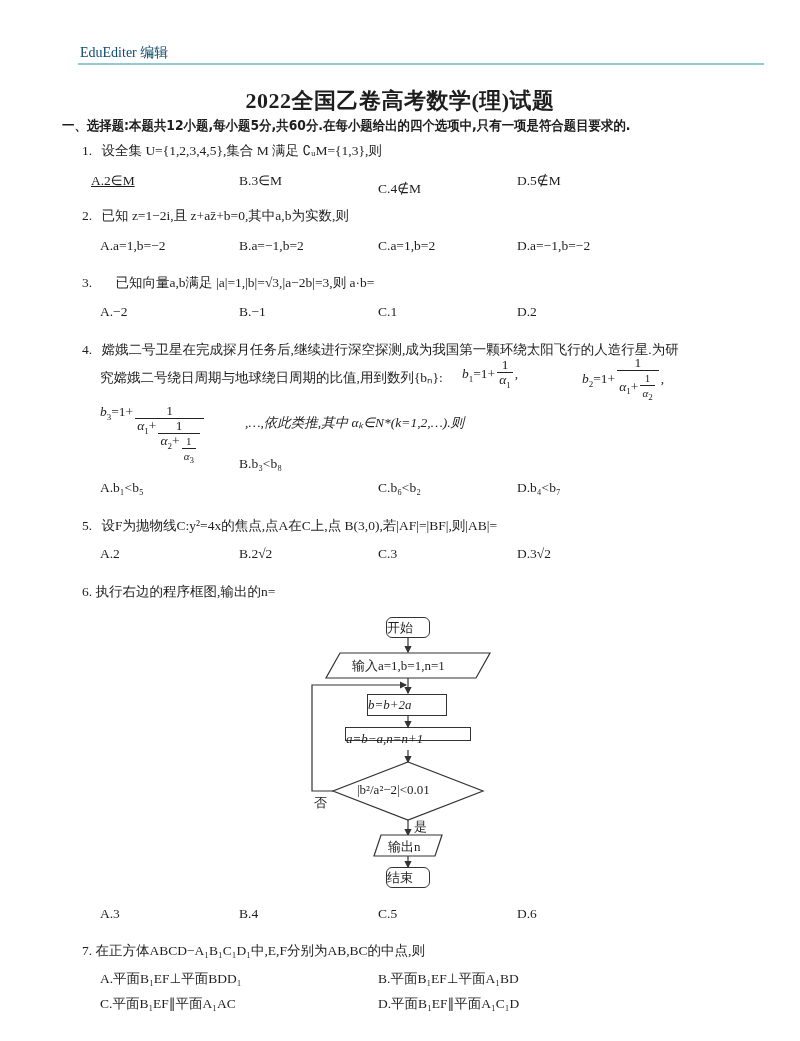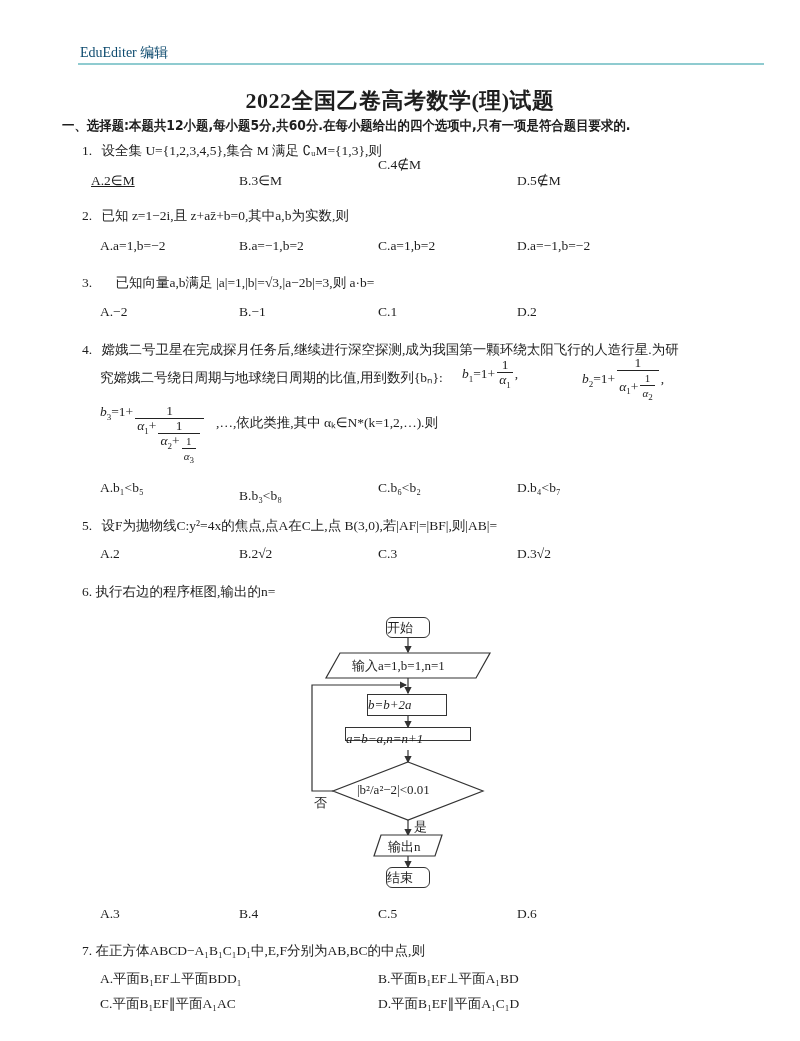--- a/index.html
+++ b/index.html
@@ -33,21 +33,21 @@
 <div class="abs title">2022全国乙卷高考数学(理)试题</div>
 
 <div class="abs section">一、选择题:本题共12小题,每小题5分,共60分.在每小题给出的四个选项中,只有一项是符合题目要求的.</div>
 
 <div class="abs q" style="left:82px; top:142px;">
   <span>1.</span>
   <span style="margin-left:6px;">设全集 U={1,2,3,4,5},集合 M 满足 ∁ᵤM={1,3},则</span>
 </div>
 <div class="abs opt" style="left:91px; top:172px;text-decoration:underline;">A.2∈M</div>
 <div class="abs opt" style="left:239px; top:172px;">B.3∈M</div>
-<div class="abs opt" style="left:378px; top:156px;">C.4∉M</div>
+<div class="abs opt" style="left:378px; top:180px;">C.4∉M</div>
 <div class="abs opt" style="left:517px; top:172px;">D.5∉M</div>
 
 <div class="abs q" style="left:82px; top:207px;">
   <span>2.</span>
   <span style="margin-left:6px;">已知 z=1−2i,且 z+az̄+b=0,其中a,b为实数,则</span>
 </div>
 <div class="abs opt" style="left:100px; top:238px;">A.a=1,b=−2</div>
 <div class="abs opt" style="left:239px; top:238px;">B.a=−1,b=2</div>
 <div class="abs opt" style="left:378px; top:238px;">C.a=1,b=2</div>
 <div class="abs opt" style="left:517px; top:238px;">D.a=−1,b=−2</div>
@@ -73,23 +73,23 @@
   <span class="m">b</span><sub>1</sub>=1+<span class="frac"><span class="num">1</span><span class="den"><span class="m">α</span><sub>1</sub></span></span>,
 </div>
 
 <div class="abs q" style="left:582px; top:356px;">
   <span class="m">b</span><sub>2</sub>=1+<span class="frac"><span class="num">1</span><span class="den"><span class="m">α</span><sub>1</sub>+<span class="frac" style="font-size:11px;"><span class="num">1</span><span class="den"><span class="m">α</span><sub>2</sub></span></span></span></span>,
 </div>
 
 <div class="abs q" style="left:100px; top:404px;">
   <span class="m">b</span><sub>3</sub>=1+<span class="frac" style="vertical-align:top;"><span class="num" style="padding:0 8px;">1</span><span class="den"><span class="m">α</span><sub>1</sub>+<span class="frac" style="vertical-align:top;"><span class="num">1</span><span class="den"><span class="m">α</span><sub>2</sub>+<span class="frac" style="vertical-align:top;font-size:11px;"><span class="num">1</span><span class="den"><span class="m">α</span><sub>3</sub></span></span></span></span></span></span>
 </div>
-<div class="abs q" style="left:216px; top:413px;">,…,依此类推,其中 αₖ∈N*(k=1,2,…).则</div>
+<div class="abs q" style="left:245px; top:413px;font-style:italic;">,…,依此类推,其中 αₖ∈N*(k=1,2,…).则</div>
 <div class="abs opt" style="left:100px; top:480px;">A.b₁&lt;b₅</div>
-<div class="abs opt" style="left:239px; top:488px;">B.b₃&lt;b₈</div>
+<div class="abs opt" style="left:239px; top:456px;">B.b₃&lt;b₈</div>
 <div class="abs opt" style="left:378px; top:480px;">C.b₆&lt;b₂</div>
 <div class="abs opt" style="left:517px; top:480px;">D.b₄&lt;b₇</div>
 
 <div class="abs q" style="left:82px; top:517px;">
   <span>5.</span>
   <span style="margin-left:6px;">设F为抛物线C:y²=4x的焦点,点A在C上,点 B(3,0),若|AF|=|BF|,则|AB|=</span>
 </div>
 <div class="abs opt" style="left:100px; top:546px;">A.2</div>
 <div class="abs opt" style="left:239px; top:546px;">B.2√2</div>
 <div class="abs opt" style="left:378px; top:546px;">C.3</div>

